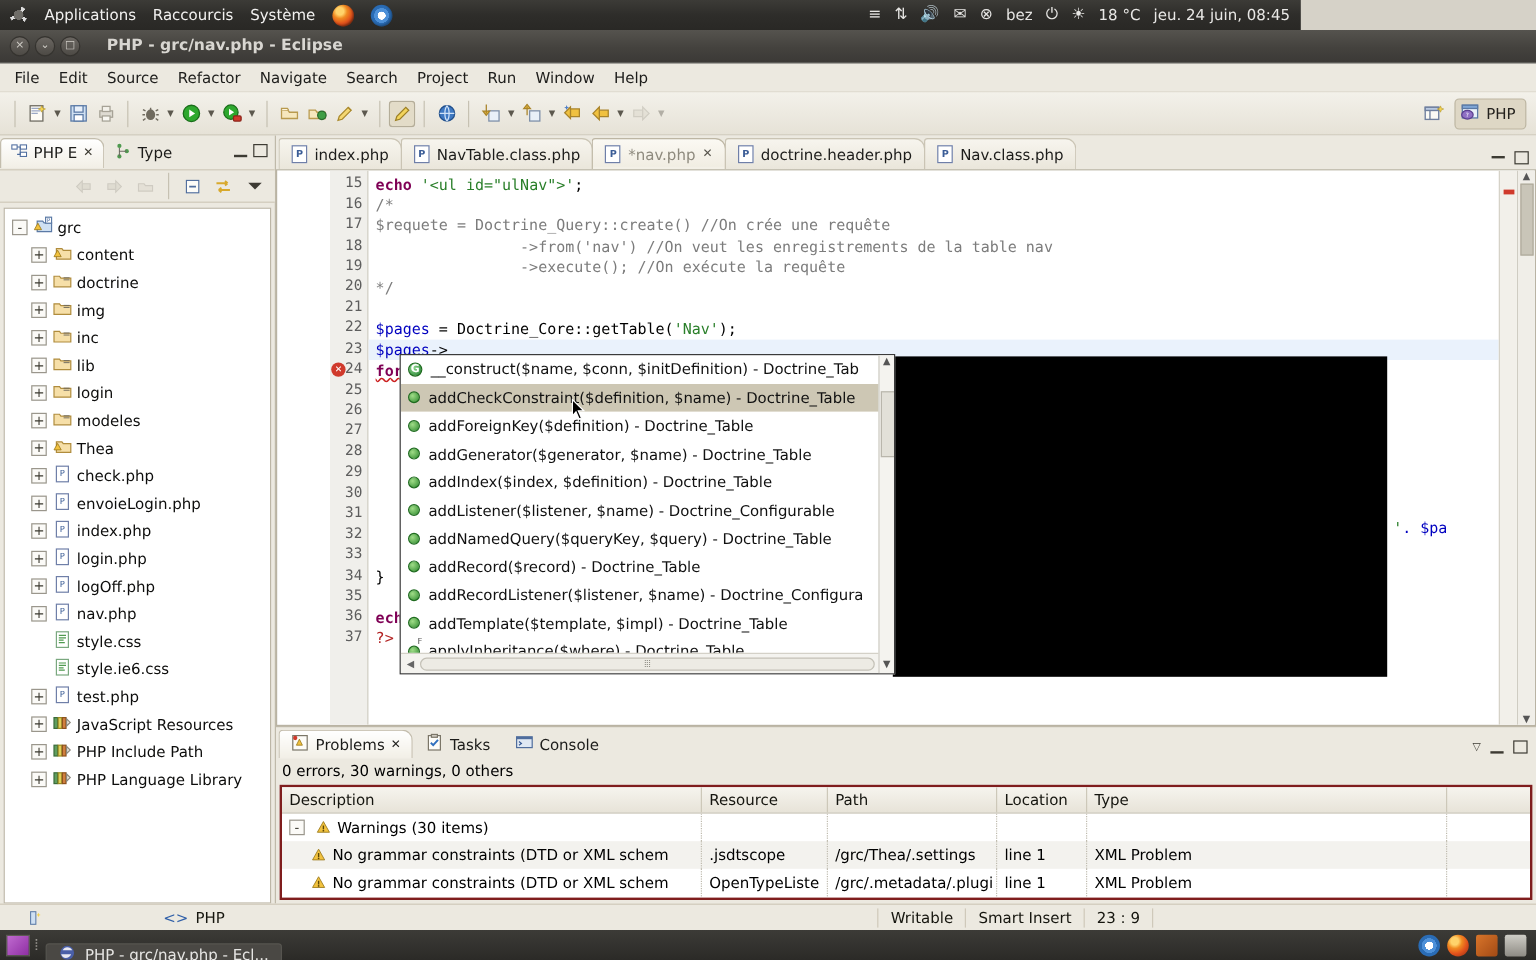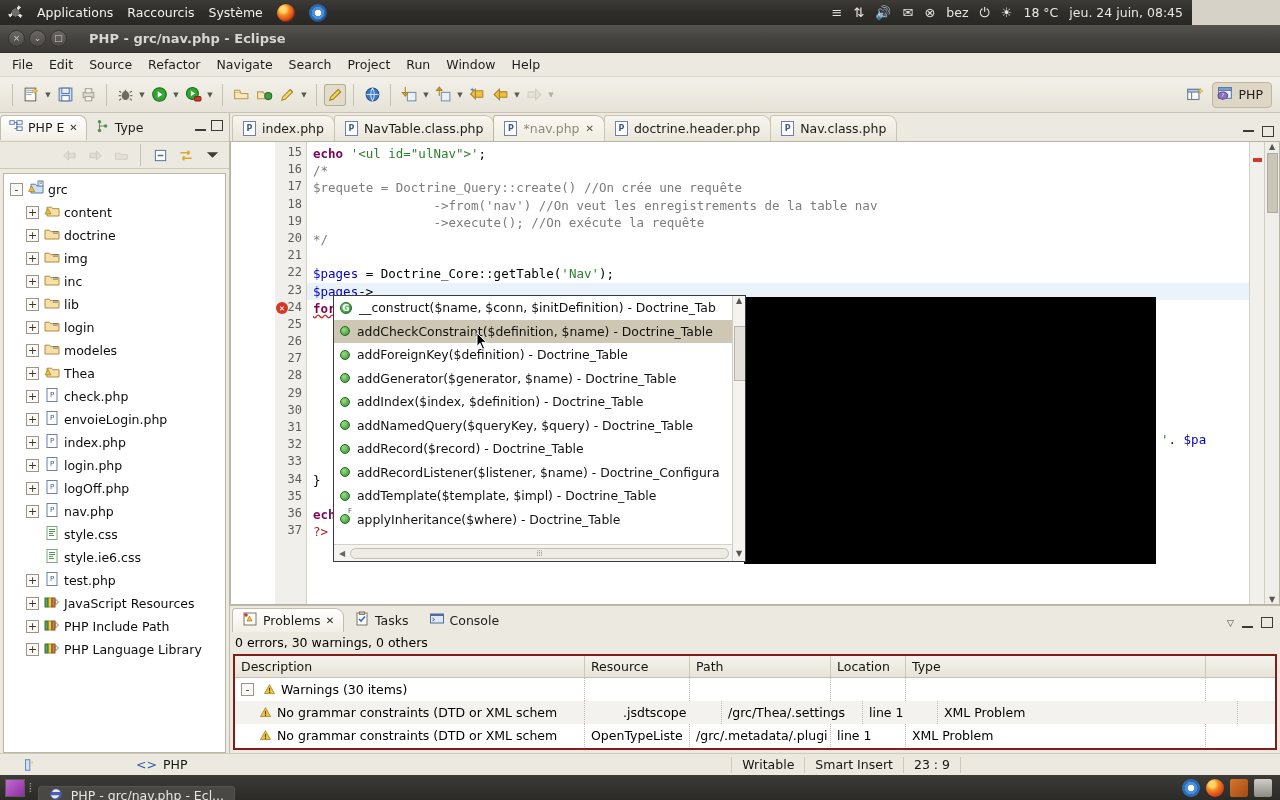--- a/index.html
+++ b/index.html
@@ -7,21 +7,21 @@
     width: 1280px; height: 800px;
     font-family: "DejaVu Sans", sans-serif;
     font-size: 12px;
     overflow: hidden;
     background: #d6d2c8;
   }
   .screen { position: relative; width: 1280px; height: 800px; }
 
   
   .gnome-panel {
-    position: absolute; top:0; left:0; width:1192px; height:25px;
+    position: absolute; top:0; left:0; width:1084px; height:25px;
     background: linear-gradient(to bottom, #3c3b37 0%, #2e2d2a 50%, #292825 100%);
     color: #e8e8e6; display:flex; align-items:center; font-size:12.5px;
   }
   .gnome-left { display:flex; align-items:center; gap:14px; padding-left:8px; }
   .ubuntu-logo {
     width:15px; height:15px; border-radius:50%;
     background: radial-gradient(circle at 50% 50%, #6f6d68 0 38%, transparent 39%),
                 conic-gradient(from 20deg, #dcdcdc 0 8%, transparent 8% 25%, #dcdcdc 25% 33%, transparent 33% 58%, #dcdcdc 58% 66%, transparent 66%);
     position:relative;
   }
@@ -809,20 +809,24 @@
                 <div class="ac-item">
                   <span class="ac-bullet"></span>
                   <span>addGenerator($generator, $name) - Doctrine_Table</span>
                 </div>
                 <div class="ac-item">
                   <span class="ac-bullet"></span>
                   <span>addIndex($index, $definition) - Doctrine_Table</span>
                 </div>
                 <div class="ac-item">
                   <span class="ac-bullet"></span>
+                  <span>addListener($listener, $name) - Doctrine_Configurable</span>
+                </div>
+                <div class="ac-item">
+                  <span class="ac-bullet"></span>
                   <span>addNamedQuery($queryKey, $query) - Doctrine_Table</span>
                 </div>
                 <div class="ac-item">
                   <span class="ac-bullet"></span>
                   <span>addRecord($record) - Doctrine_Table</span>
                 </div>
                 <div class="ac-item">
                   <span class="ac-bullet"></span>
                   <span>addRecordListener($listener, $name) - Doctrine_Configura</span>
                 </div>
@@ -916,21 +920,21 @@
                   <div class="td" style="width: 350px; display: flex; align-items: center; gap: 5px; padding-left: 24px;">
                     <span style="display: inline-flex;">
                       <svg width="13" height="13" viewBox="0 0 16 16">
                         <path d="M8 2l6.2 11H1.8z" fill="#f2c23e" stroke="#9c7a1c" stroke-width=".9"></path>
                         <path d="M8 6v4" stroke="#5b4708" stroke-width="1.4"></path>
                         <circle cx="8" cy="11.4" r=".9" fill="#5b4708"></circle>
                       </svg>
                     </span>
                     <span>No grammar constraints (DTD or XML schem</span>
                   </div>
-                  <div class="td" style="width: 105px; margin-left: 32px;">.jsdtscope</div>
+                  <div class="td" style="width: 105px;">.jsdtscope</div>
                   <div class="td" style="width: 141px;">/grc/Thea/.settings</div>
                   <div class="td" style="width: 75px;">line 1</div>
                   <div class="td" style="width: 300px;">XML Problem</div>
                 </div>
                 <div class="trw">
                   <div class="td" style="width: 350px; display: flex; align-items: center; gap: 5px; padding-left: 24px;">
                     <span style="display: inline-flex;">
                       <svg width="13" height="13" viewBox="0 0 16 16">
                         <path d="M8 2l6.2 11H1.8z" fill="#f2c23e" stroke="#9c7a1c" stroke-width=".9"></path>
                         <path d="M8 6v4" stroke="#5b4708" stroke-width="1.4"></path>

